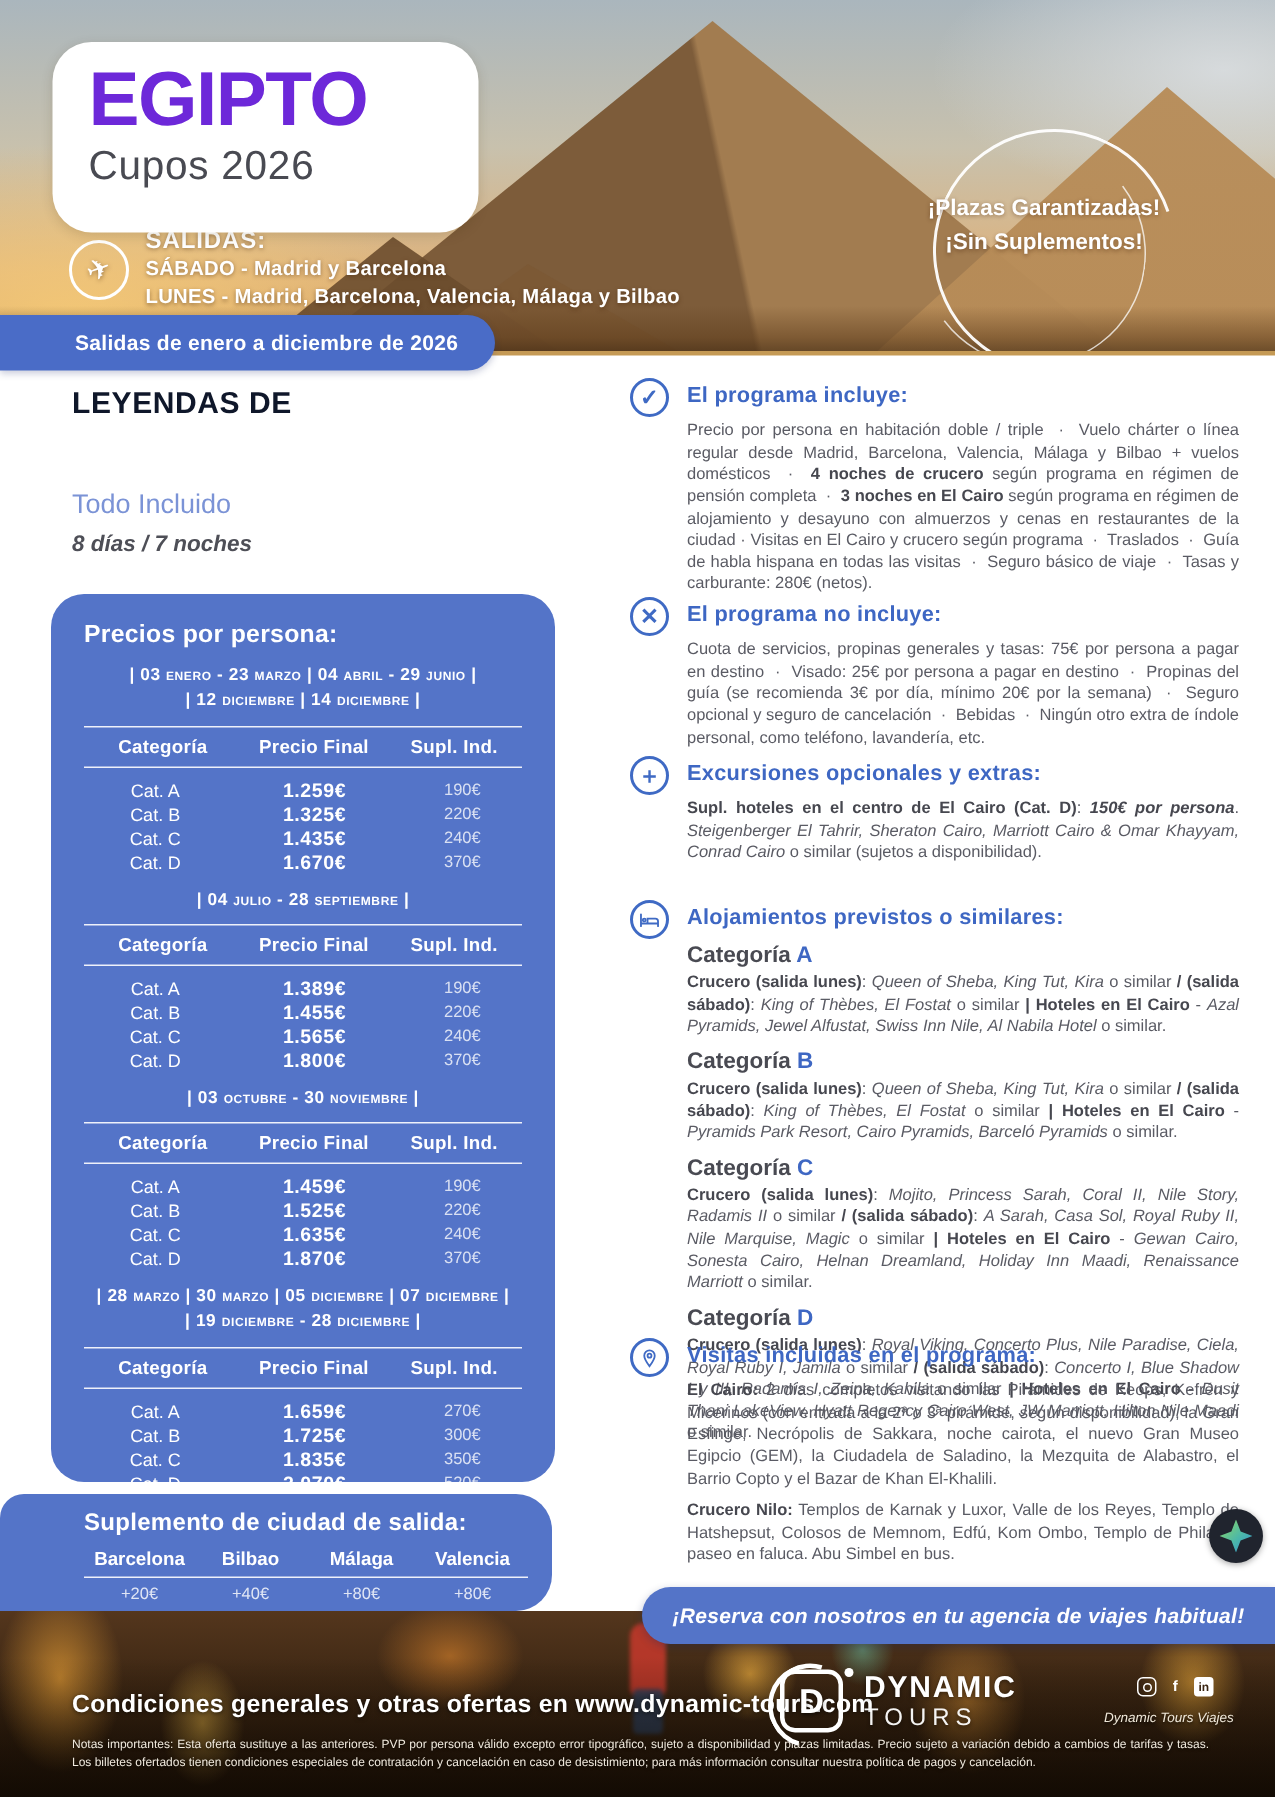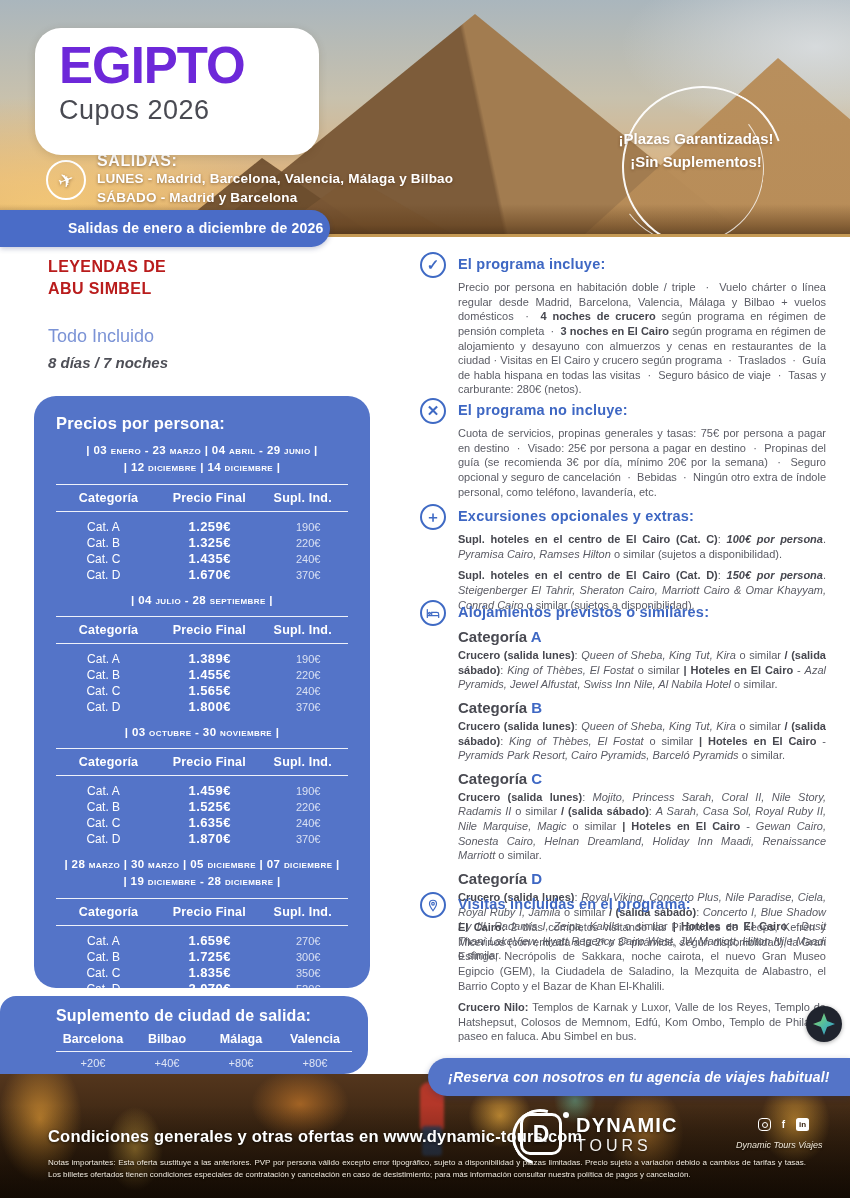--- a/index.html
+++ b/index.html
@@ -34,25 +34,25 @@
     transform:rotate(8deg);}
   .badge-text{left:578px;top:128px;width:236px;text-align:center;color:#fff;font-weight:700;
     font-size:15px;line-height:1.5;text-shadow:0 1px 3px rgba(70,35,10,.45);}
   .salidas{left:46px;top:152px;display:flex;color:#fff;text-shadow:0 1px 3px rgba(70,35,10,.5);}
   .plane-badge{flex:0 0 36px;width:36px;height:36px;border:2px solid #fff;border-radius:50%;
     display:flex;align-items:center;justify-content:center;font-size:19px;margin:8px 11px 0 0;}
   .plane-badge span{transform:rotate(-20deg);}
   .salidas-h{font-size:16px;font-weight:800;letter-spacing:.6px;}
   .salidas-line{font-size:13.5px;font-weight:700;line-height:1.4;letter-spacing:.2px;}
   .season-bar{left:0;top:210px;width:330px;height:37px;background:#4a6cc7;border-radius:0 19px 19px 0;
-    color:#fff;font-size:14px;font-weight:600;line-height:37px;padding-left:68px;box-sizing:border-box;
+    color:#fff;font-size:14px;font-weight:600;line-height:37px;padding-left:50px;box-sizing:border-box;
     letter-spacing:.2px;box-shadow:0 2px 5px rgba(40,50,110,.25);}
 
   
-  .program-title{left:48px;top:256px;font-size:16px;font-weight:800;color:#b91c1c;line-height:1.38;letter-spacing:.4px;}
+  .program-title{left:48px;top:256px;font-size:20px;font-weight:800;color:#0f172a;line-height:1.38;letter-spacing:.4px;}
   .program-sub{left:48px;top:326px;font-size:18px;font-weight:500;color:#7b93d6;}
   .program-dur{left:48px;top:354px;font-size:15px;font-style:italic;font-weight:700;color:#4e4f57;}
 
   .prices-panel{left:34px;top:396px;width:336px;height:592px;background:#5474c8;border-radius:22px;
     color:#fff;padding:16px 14px 0 14px;box-sizing:border-box;}
   .pp-head{font-size:16.5px;font-weight:800;margin:2px 0 6px 8px;letter-spacing:.2px;}
   .pdates{text-align:center;font-weight:700;font-size:11.5px;font-variant:small-caps;
     letter-spacing:.4px;line-height:1.5;margin-top:9px;}
   .phead{display:grid;grid-template-columns:36% 33% 31%;text-align:center;font-size:12.5px;font-weight:600;
     padding:6px 0;border-top:1px solid rgba(255,255,255,.9);border-bottom:1px solid rgba(255,255,255,.9);
@@ -143,34 +143,33 @@
     <div class="abs badge-text">
       <div>¡Plazas Garantizadas!</div>
       <div>¡Sin Suplementos!</div>
     </div>
     <div class="abs salidas">
       <div class="plane-badge">
           <span>✈</span>
         </div>
       <div>
         <div class="salidas-h">SALIDAS:</div>
+        <div class="salidas-line">SÁBADO -  Madrid y Barcelona</div>
         <div class="salidas-line">LUNES - Madrid, Barcelona, Valencia, Málaga y Bilbao</div>
-        <div class="salidas-line">SÁBADO -  Madrid y Barcelona</div>
       </div>
     </div>
   </div>
   <div class="abs egipto-card">
     <div class="egipto-title">EGIPTO</div>
     <div class="egipto-sub">Cupos 2026</div>
   </div>
   <div class="abs season-bar">Salidas de enero a diciembre de 2026</div>
 
   <div class="abs program-title">
     <div>LEYENDAS DE</div>
-    <div>ABU SIMBEL</div>
   </div>
   <div class="abs program-sub">Todo Incluido</div>
   <div class="abs program-dur">8 días / 7 noches</div>
 
   <div class="abs prices-panel">
     <div class="pp-head">Precios por persona:</div>
 
     <div>
       <div class="pdates">
         <div>| 03 enero - 23 marzo | 04 abril - 29 junio |</div>
@@ -327,21 +326,20 @@
     <div class="sec-main">
       <div class="sec-h">El programa no incluye:</div>
       <div class="sec-p">Cuota de servicios, propinas generales y tasas: 75€ por persona a pagar en destino &nbsp;·&nbsp; Visado: 25€ por persona a pagar en destino &nbsp;·&nbsp; Propinas del guía (se recomienda 3€ por día, mínimo 20€ por la semana) &nbsp;·&nbsp; Seguro opcional y seguro de cancelación &nbsp;·&nbsp; Bebidas &nbsp;·&nbsp; Ningún otro extra de índole personal, como teléfono, lavandería, etc.</div>
     </div>
   </div>
 
   <div class="sec" style="top:504px;">
     <div class="sec-icon">＋</div>
     <div class="sec-main">
       <div class="sec-h">Excursiones opcionales y extras:</div>
-      <div class="sec-p"><b>Supl. hoteles en el centro de El Cairo (Cat. C)</b>: <b><i>100€ por persona</i></b>. <i>Pyramisa Cairo, Ramses Hilton</i> o similar (sujetos a disponibilidad).</div>
       <div class="sec-p"><b>Supl. hoteles en el centro de El Cairo (Cat. D)</b>: <b><i>150€ por persona</i></b>. <i>Steigenberger El Tahrir, Sheraton Cairo, Marriott Cairo &amp; Omar Khayyam, Conrad Cairo</i> o similar (sujetos a disponibilidad).</div>
     </div>
   </div>
 
   <div class="sec" style="top:600px;">
     <div class="sec-icon">
       <svg width="14" height="11" viewBox="0 0 16 12" fill="none" stroke="#3f6ac4" stroke-width="1.4" stroke-linecap="round">
         <path d="M1.5 1.5v9M1.5 8.5h13M14.5 10.5V6.8a2 2 0 0 0-2-2H6.5v3.7"></path>
           <circle cx="4" cy="5.8" r="1.1"></circle>
       </svg>

